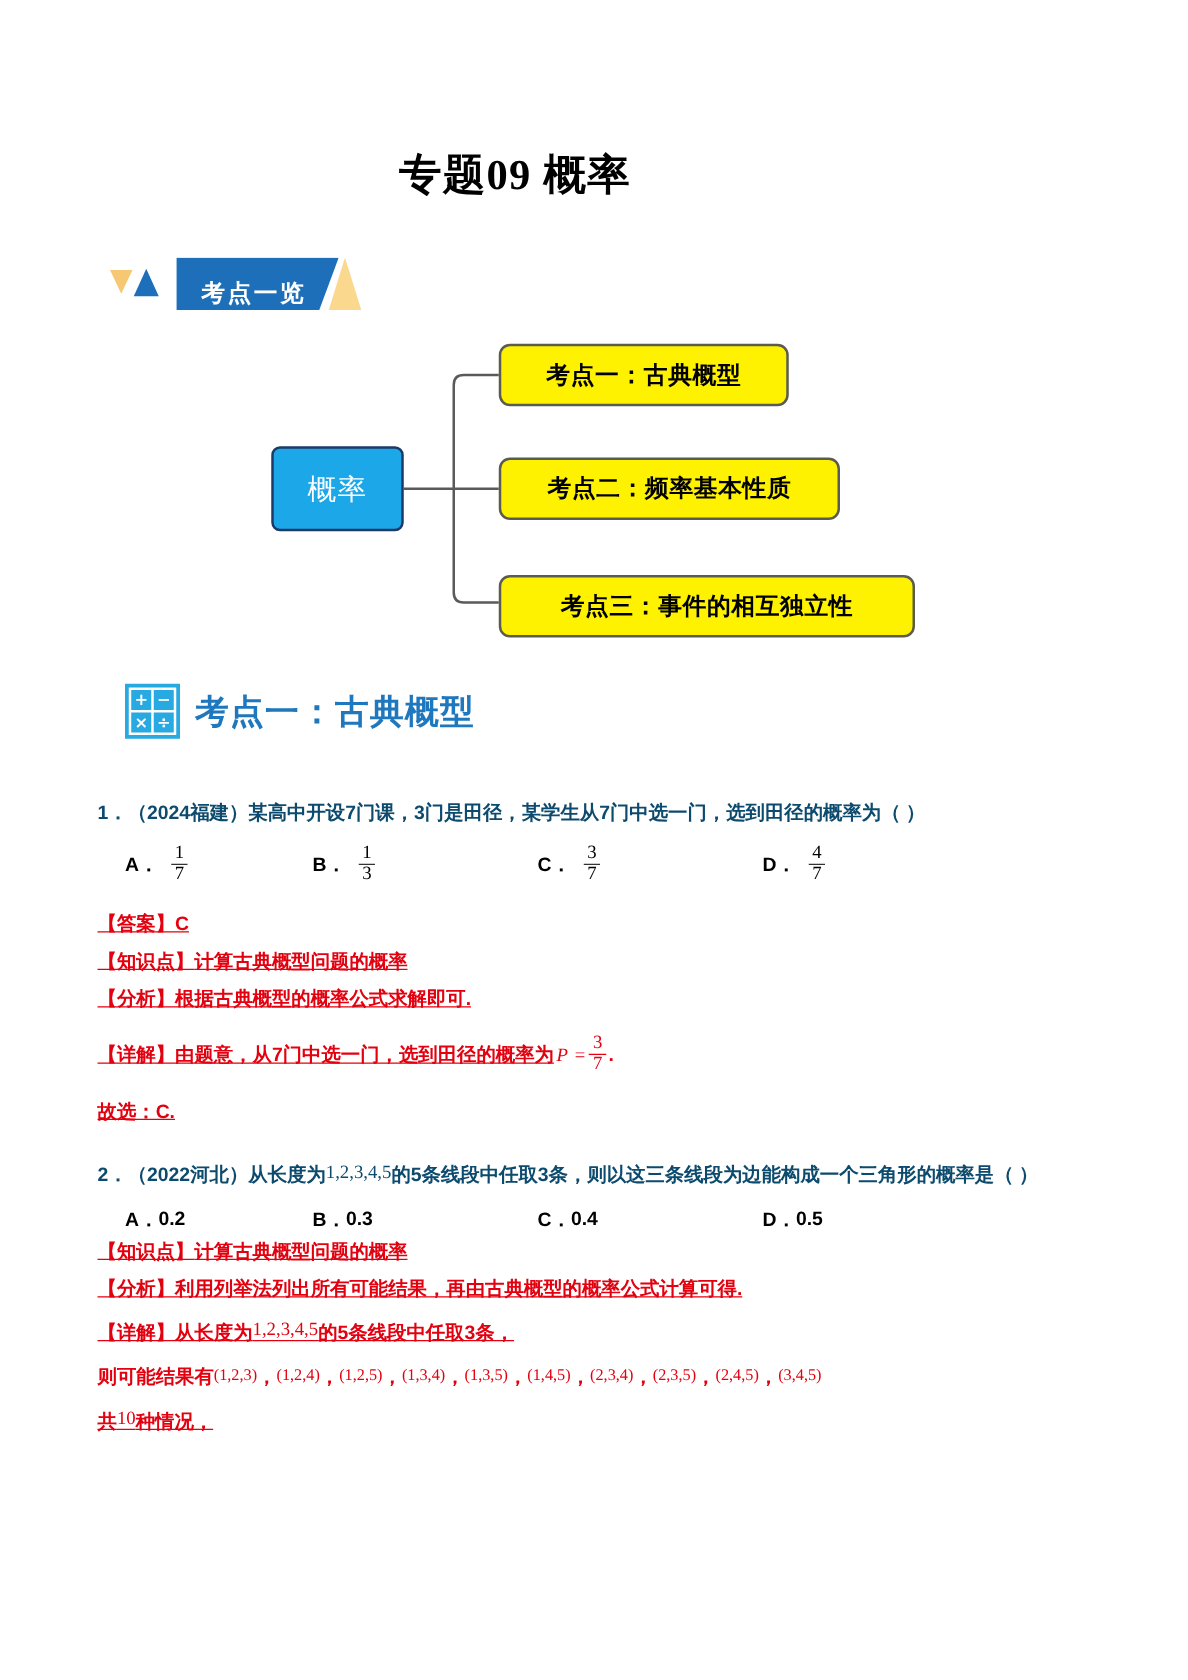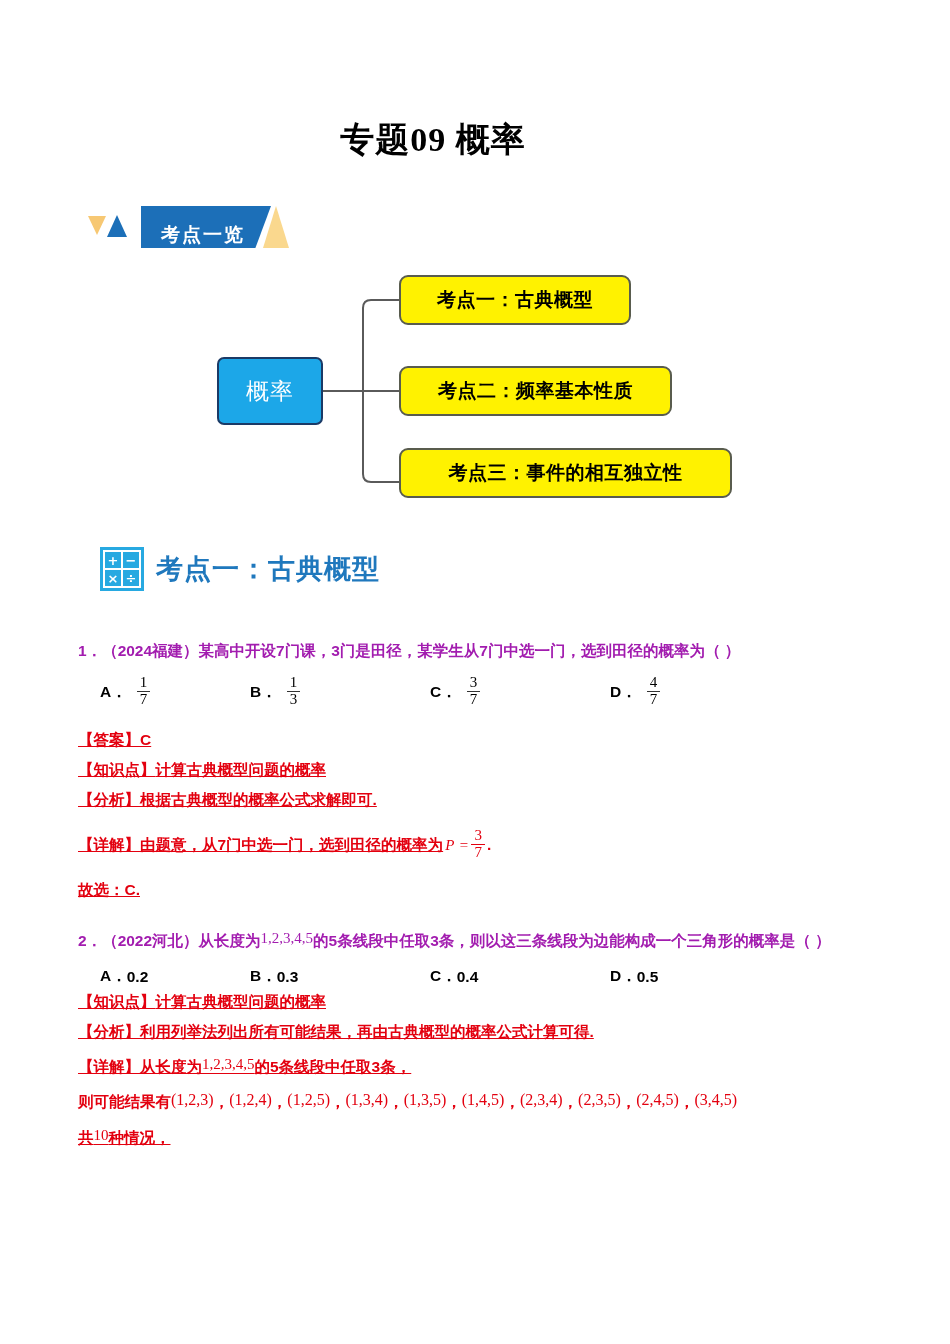--- a/index.html
+++ b/index.html
@@ -23,21 +23,20 @@
     top: 117px;
     width: 760px;
     text-align: center;
     font-family: "Liberation Serif", "DejaVu Serif", serif;
     font-weight: bold;
     font-size: 34px;
     letter-spacing: 1px;
     color: #000;
     padding-left: 64px;
     box-sizing: border-box;
-    margin-left: 21px;
   }
 
   
   .banner {
     position: absolute;
     left: 88px;
     top: 205px;
     height: 44px;
     display: flex;
     align-items: center;
@@ -127,21 +126,21 @@
   .node-leaf span {
     color: #000000;
     font-family: "Liberation Sans", "DejaVu Sans", sans-serif;
     font-weight: bold;
     font-size: 19px;
     letter-spacing: 0.5px;
     white-space: nowrap;
   }
   .leaf1 { left: 199px; top: 13px;  width: 232px; }
   .leaf2 { left: 199px; top: 104px; width: 273px; }
-  .leaf3 { left: 199px; top: 186px; width: 333px; }
+  .leaf3 { left: 199px; top: 198px; width: 333px; }
 
   .connector { position: absolute; left: 0; top: 0; }
 
   
   .section-head {
     position: absolute;
     left: 100px;
     top: 547px;
     display: flex;
     align-items: center;
@@ -183,21 +182,21 @@
   .content {
     position: absolute;
     left: 78px;
     top: 636px;
     width: 800px;
   }
   .q-line {
     font-family: "Liberation Sans", "DejaVu Sans", sans-serif;
     font-size: 15.5px;
     line-height: 30px;
-    color: #a21caf;
+    color: #0c4a6e;
     font-weight: 600;
   }
   .q-line.wrap { width: 790px; }
   .opt-row {
     display: flex;
     align-items: center;
     margin-top: 6px;
     padding-left: 22px;
     font-family: "Liberation Sans", "DejaVu Sans", sans-serif;
     font-size: 15.5px;
@@ -253,21 +252,21 @@
     font-family: "Liberation Serif", "DejaVu Serif", serif;
     font-style: normal;
     font-weight: normal;
     font-size: 15px;
     vertical-align: 3px;
   }
   .tuple {
     font-family: "Liberation Serif", "DejaVu Serif", serif;
     font-style: normal;
     font-weight: normal;
-    font-size: 16px;
+    font-size: 13px;
   }
   .sp-1 { margin-top: 10px; }
   .sp-2 { margin-top: 16px; }
   .tuple-line {
     font-family: "Liberation Sans", "DejaVu Sans", sans-serif;
     font-size: 15.5px;
     font-weight: 700;
     color: #E3000F;
     line-height: 32px;
     width: 800px;

